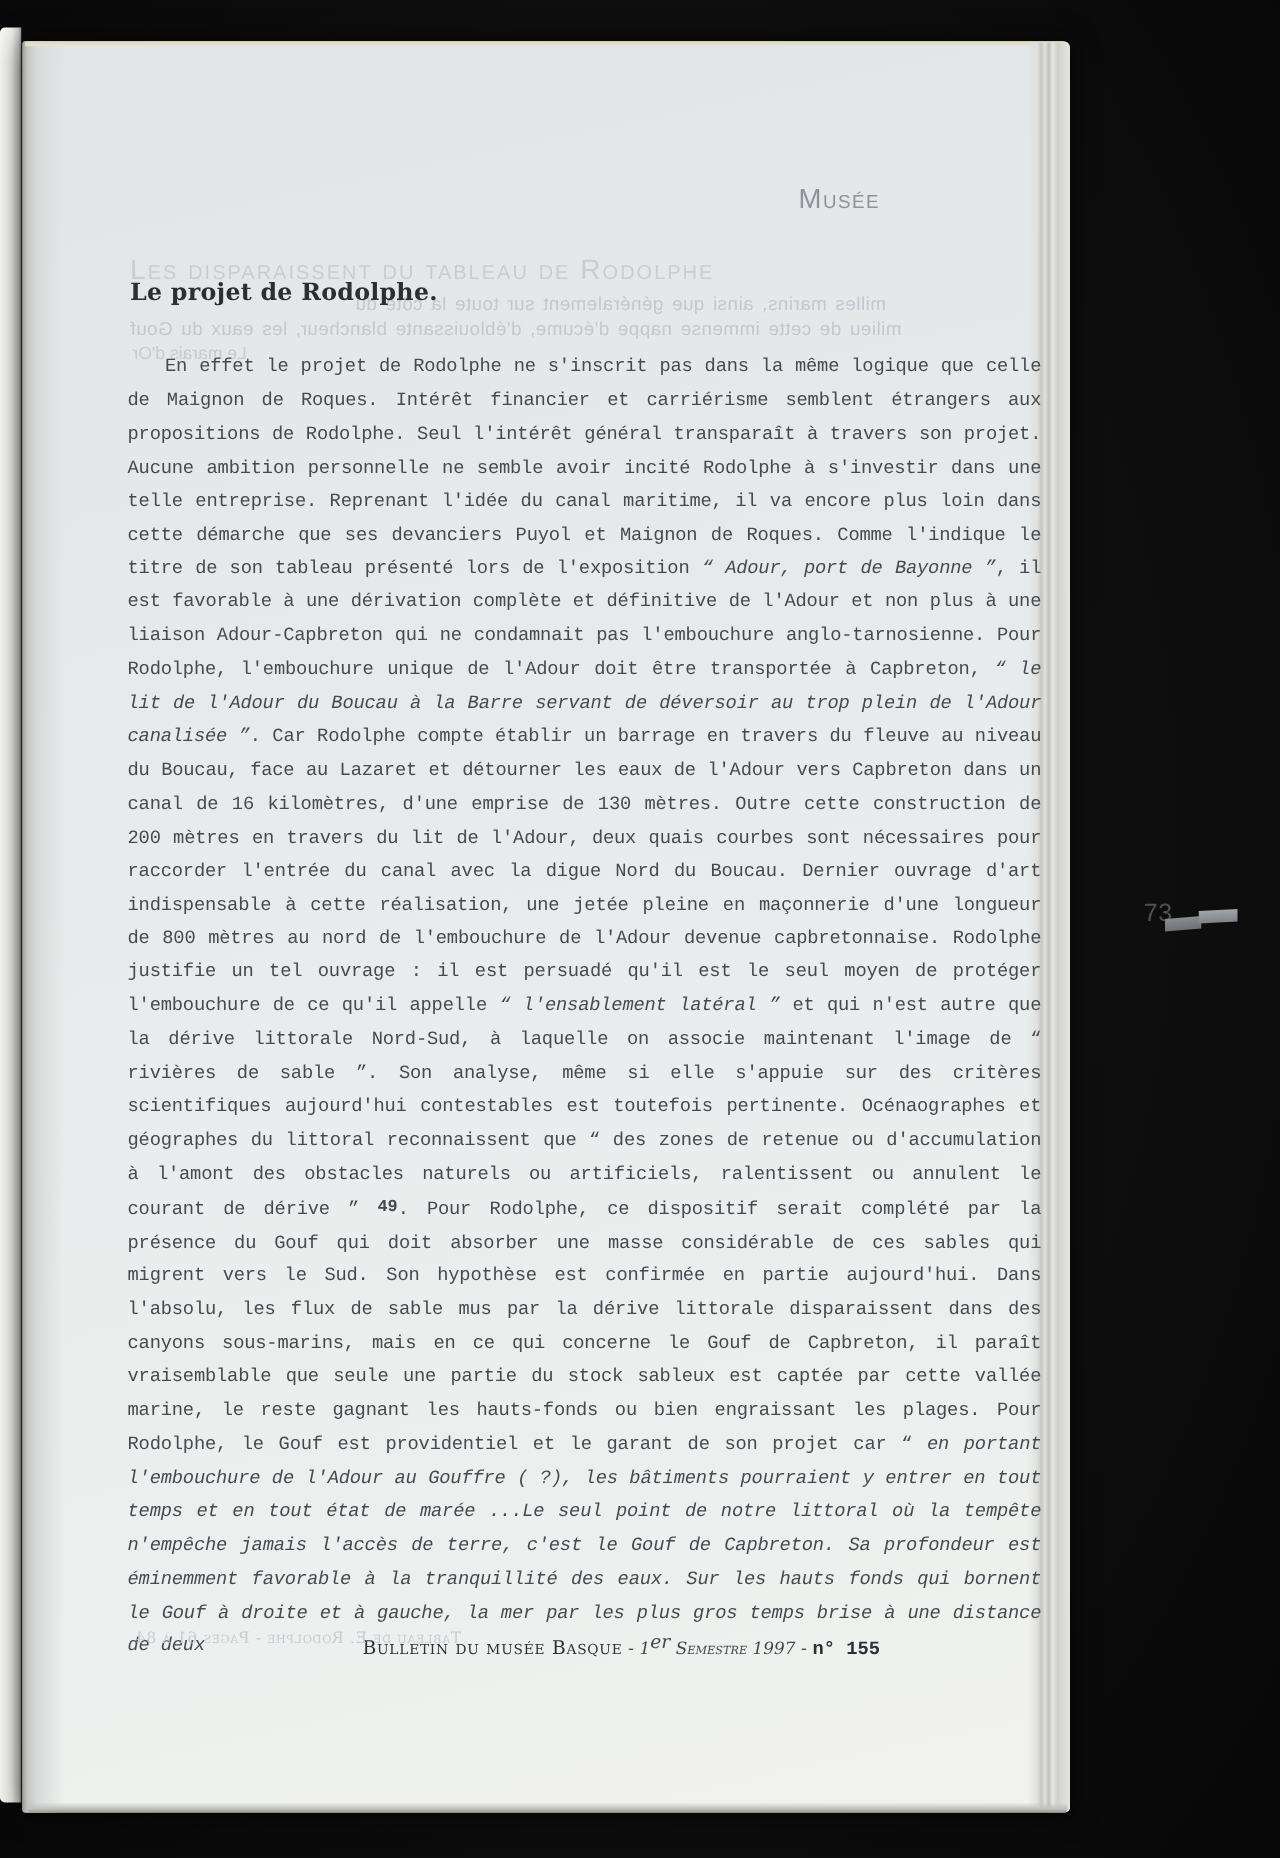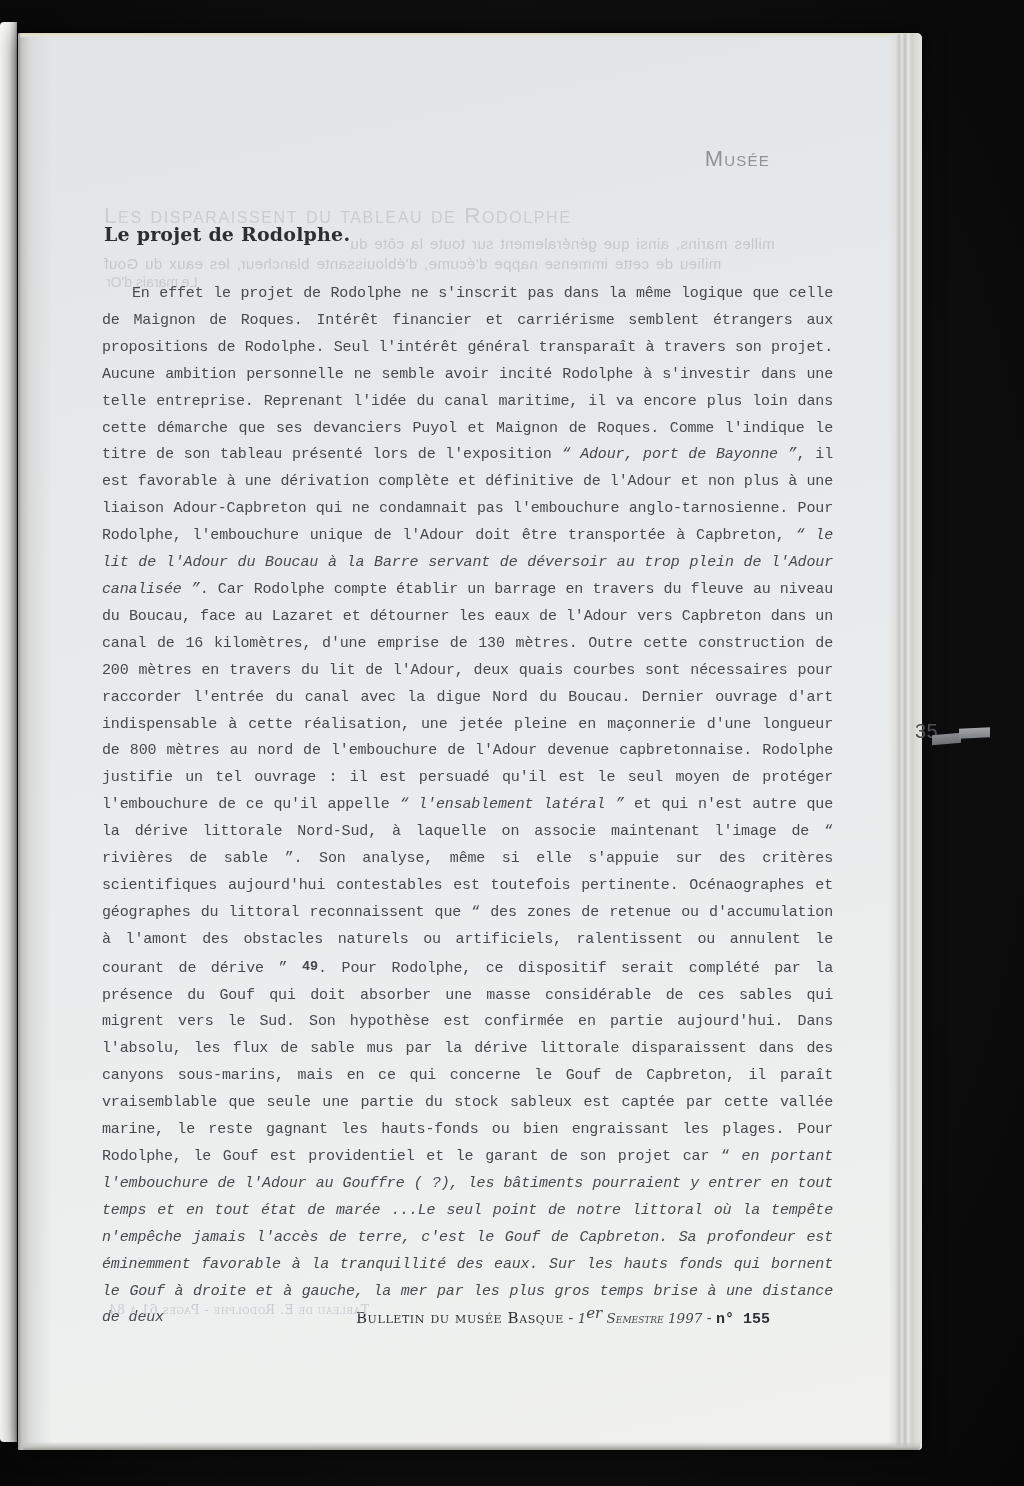--- a/index.html
+++ b/index.html
@@ -11,21 +11,21 @@
     font-family:"Liberation Sans", sans-serif;
   }
   
   .adjacent-page{
     position:absolute;left:0;top:22px;width:17px;height:1420px;
     background:linear-gradient(90deg,#f8f8f6 0%,#efefec 55%,#c9c9c5 88%,#8f8f8b 100%);
     border-radius:4px 0 0 4px;
   }
   
   .book-page{
-    position:absolute;left:18px;top:33px;width:904px;height:1417px;
+    position:absolute;left:18px;top:33px;width:838px;height:1417px;
     background:linear-gradient(168deg,#e2e5e7 0%,#e7eaeb 35%,#ebeeed 70%,#f1f2f0 100%);
     border-radius:2px 5px 4px 2px;
     box-shadow:0 0 22px rgba(0,0,0,0.65);
   }
   
   .book-page::before{
     content:"";position:absolute;left:0;top:0;bottom:0;width:34px;
     background:linear-gradient(90deg,#9d9e9a 0px,#c5c6c3 4px,#d9dbda 12px,rgba(231,233,234,0) 34px);
     border-radius:2px 0 0 2px;pointer-events:none;
   }
@@ -134,21 +134,21 @@
   <div class="ghost-line1"><span class="mirrored">milles marins, ainsi que généralement sur toute la côte du</span></div>
 
   <h2 class="section-heading" style="margin:0;">Le projet de Rodolphe.</h2>
 
   <div class="ghost-line2"><span class="mirrored">milieu de cette immense nappe d'écume, d'éblouissante blancheur, les eaux du Gouf</span></div>
 
   <div class="ghost-frag"><span class="mirrored">Le marais d'Or</span></div>
 
   <p class="body-text" style="margin:0;"><span class="seg-normal">En effet le projet de Rodolphe ne s'inscrit pas dans la même logique que celle de Maignon de Roques. Intérêt financier et carriérisme semblent étrangers aux propositions de Rodolphe. Seul l'intérêt général transparaît à travers son projet. Aucune ambition personnelle ne semble avoir incité Rodolphe à s'investir dans une telle entreprise. Reprenant l'idée du canal maritime, il va encore plus loin dans cette démarche que ses devanciers Puyol et Maignon de Roques. Comme l'indique le titre de son tableau présenté lors de l'exposition </span><span class="seg-italic">“ Adour, port de Bayonne ”</span><span class="seg-normal">, il est favorable à une dérivation complète et définitive de l'Adour et non plus à une liaison Adour-Capbreton qui ne condamnait pas l'embouchure anglo-tarnosienne. Pour Rodolphe, l'embouchure unique de l'Adour doit être transportée à Capbreton, </span><span class="seg-italic">“ le lit de l'Adour du Boucau à la Barre servant de déversoir au trop plein de l'Adour canalisée ”</span><span class="seg-normal">. Car Rodolphe compte établir un barrage en travers du fleuve au niveau du Boucau, face au Lazaret et détourner les eaux de l'Adour vers Capbreton dans un canal de 16 kilomètres, d'une emprise de 130 mètres. Outre cette construction de 200 mètres en travers du lit de l'Adour, deux quais courbes sont nécessaires pour raccorder l'entrée du canal avec la digue Nord du Boucau. Dernier ouvrage d'art indispensable à cette réalisation, une jetée pleine en maçonnerie d'une longueur de 800 mètres au nord de l'embouchure de l'Adour devenue capbretonnaise. Rodolphe justifie un tel ouvrage : il est persuadé qu'il est le seul moyen de protéger l'embouchure de ce qu'il appelle </span><span class="seg-italic">“ l'ensablement latéral ”</span><span class="seg-normal"> et qui n'est autre que la dérive littorale Nord-Sud, à laquelle on associe maintenant l'image de “ rivières de sable ”. Son analyse, même si elle s'appuie sur des critères scientifiques aujourd'hui contestables est toutefois pertinente. Océnaographes et géographes du littoral reconnaissent que “ des zones de retenue ou d'accumulation à l'amont des obstacles naturels ou artificiels, ralentissent ou annulent le courant de dérive ” </span><span class="seg-bsup">49</span><span class="seg-normal">. Pour Rodolphe, ce dispositif serait complété par la présence du Gouf qui doit absorber une masse considérable de ces sables qui migrent vers le Sud. Son hypothèse est confirmée en partie aujourd'hui. Dans l'absolu, les flux de sable mus par la dérive littorale disparaissent dans des canyons sous-marins, mais en ce qui concerne le Gouf de Capbreton, il paraît vraisemblable que seule une partie du stock sableux est captée par cette vallée marine, le reste gagnant les hauts-fonds ou bien engraissant les plages. Pour Rodolphe, le Gouf est providentiel et le garant de son projet car “ </span><span class="seg-italic">en portant l'embouchure de l'Adour au Gouffre ( ?), les bâtiments pourraient y entrer en tout temps et en tout état de marée ...Le seul point de notre littoral où la tempête n'empêche jamais l'accès de terre, c'est le Gouf de Capbreton. Sa profondeur est éminemment favorable à la tranquillité des eaux. Sur les hauts fonds qui bornent le Gouf à droite et à gauche, la mer par les plus gros temps brise à une distance de deux</span></p>
 
-  <div class="page-num">35</div>
+  <div class="page-num">73</div>
 
   <div class="marker">
     <div class="bar-left"></div>
     <div class="bar-right"></div>
   </div>
 
   <div class="footer"><span class="seg-sc-bold">Bulletin du musée Basque</span><span class="seg-dash"> - </span><span class="seg-it">1</span><span class="seg-it-sup">er</span><span class="seg-it"> Semestre 1997</span><span class="seg-dash"> - </span><span class="seg-num">n° 155</span></div>
 
   <div class="ghost-footer"><span class="mirrored">Tableau de E. Rodolphe - Pages 61 à 84</span></div>
 </div>

